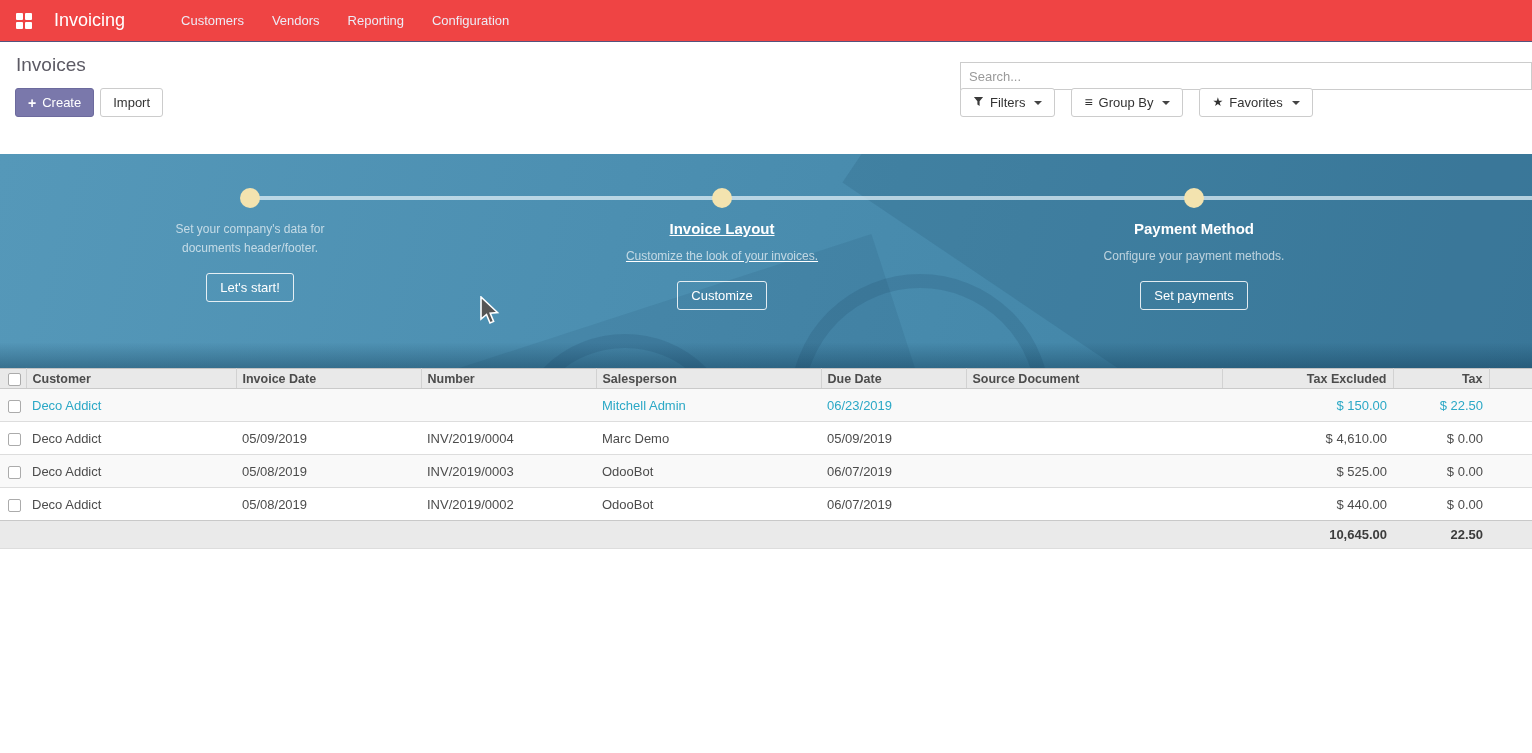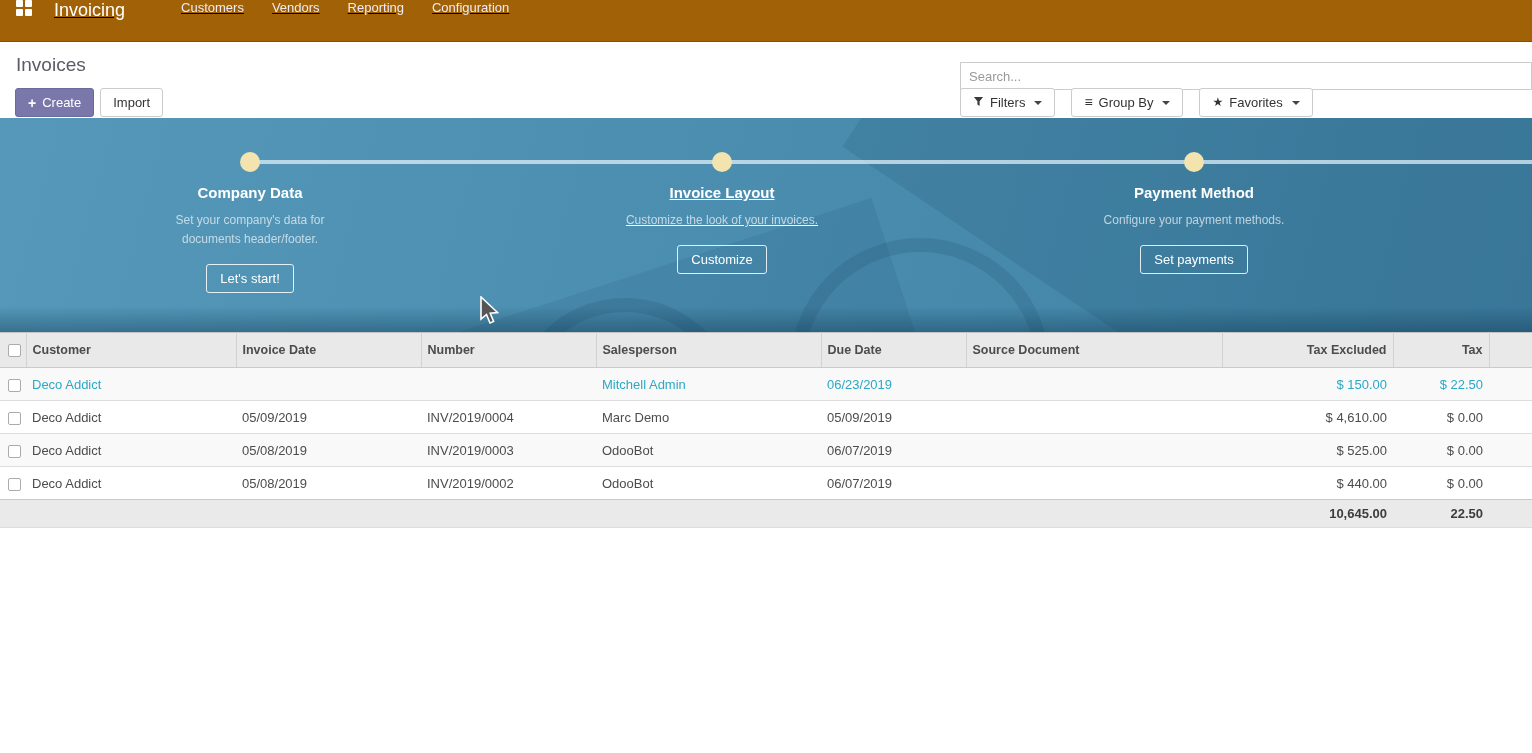--- a/index.html
+++ b/index.html
@@ -1,29 +1,29 @@
 <!DOCTYPE html>
 <html><head>
 <meta charset="utf-8">
 <style>
   * { margin:0; padding:0; box-sizing:border-box; }
   html,body { width:1532px; height:753px; background:#fff; overflow:hidden;
               font-family:"Liberation Sans", sans-serif; position:relative; }
 
   
-  .navbar { height:42px; background:#a16207; border-bottom:1px solid #55527D;
-            display:flex; align-items:flex-start; padding:0 16px;text-decoration:underline; }
+  .navbar { height:42px; background:#ef4444; border-bottom:1px solid #55527D;
+            display:flex; align-items:center; padding:0 16px; }
   .apps-btn { width:16px; height:16px; display:grid; grid-template-columns:7px 7px;
               grid-template-rows:7px 7px; gap:2px; cursor:pointer; margin-right:22px; }
   .apps-btn span { background:#fff; border-radius:1px; }
   .brand { color:#fff; font-size:18px; font-weight:400; margin-right:56px; }
   .nav-item { color:#EDEBF5; font-size:13px; margin-right:28px; cursor:pointer; }
 
   
-  .control-panel { position:relative; height:76px; }
+  .control-panel { position:relative; height:112px; }
   .page-title { position:absolute; left:16px; top:12px; font-size:19px; color:#5C5A64; }
   .btn-row { position:absolute; left:15px; top:46px; display:flex; gap:6px; }
   .btn { font-size:13px; border-radius:3px; padding:6px 12px; cursor:pointer;
          border:1px solid #ccc; background:#fff; color:#333; display:inline-flex;
          align-items:center; gap:6px; line-height:15px; }
   .btn-primary { background:#7A78AB; border-color:#6C6A9D; color:#fff; }
   .plus-glyph { font-weight:bold; font-size:14px; line-height:12px; }
   .search-box { position:absolute; left:960px; top:20px; width:572px; height:28px;
                 border:1px solid #ccc; font-size:13px; padding:0 8px; color:#333;
                 outline:none; }
@@ -66,21 +66,21 @@
   .banner * { z-index:1; }
   .photo-wedge1,.photo-wedge2,.lens { z-index:0; }
 
   
   .cursor { position:absolute; left:479px; top:296px; z-index:50; pointer-events:none; }
 
   
   table { width:1532px; border-collapse:collapse; table-layout:fixed; }
   thead th { background:#E9E9E9; border-top:1px solid #c3c3c3; border-bottom:1px solid #cacaca;
              border-right:1px solid #d2d2d2; font-size:12.5px; color:#4c4c4c;
-             font-weight:bold; text-align:left; height:35px; padding:0 6px; }
+             font-weight:bold; text-align:left; height:20px; padding:0 6px; }
   thead th:last-child { border-right:none; }
   tbody td { font-size:13px; color:#4c4c4c; height:33px; padding:8px 6px;
              border-top:1px solid #ddd; white-space:nowrap; overflow:hidden; }
   tbody tr { background:#fff; cursor:pointer; }
   tbody tr:nth-child(odd) { background:#f9f9f9; }
   .num { text-align:right; }
   tr.draft td { color:#2BA8C6; }
   tfoot td { background:#EAEAEA; border-top:1px solid #c9c9c9; border-bottom:1px solid #ddd;
              font-size:13px; font-weight:bold; color:#3c3c3c; height:28px; padding:0 6px; }
   .cb { appearance:none; -webkit-appearance:none; width:13px; height:13px;
@@ -147,21 +147,20 @@
   <div class="photo-wedge2"></div>
   <div class="lens lens1"></div>
   <div class="lens lens2"></div>
 
   <div class="progress-line"></div>
   <div class="step-dot dot1"></div>
   <div class="step-dot dot2"></div>
   <div class="step-dot dot3"></div>
 
   <div class="step step1">
-    <h3>Company Data</h3>
     <div class="desc">Set your company's data for documents header/footer.</div>
     <button class="step-btn">Let's start!</button>
   </div>
   <div class="step step2">
     <h3>Invoice Layout</h3>
     <div class="desc">Customize the look of your invoices.</div>
     <button class="step-btn">Customize</button>
   </div>
   <div class="step step3">
     <h3>Payment Method</h3>

